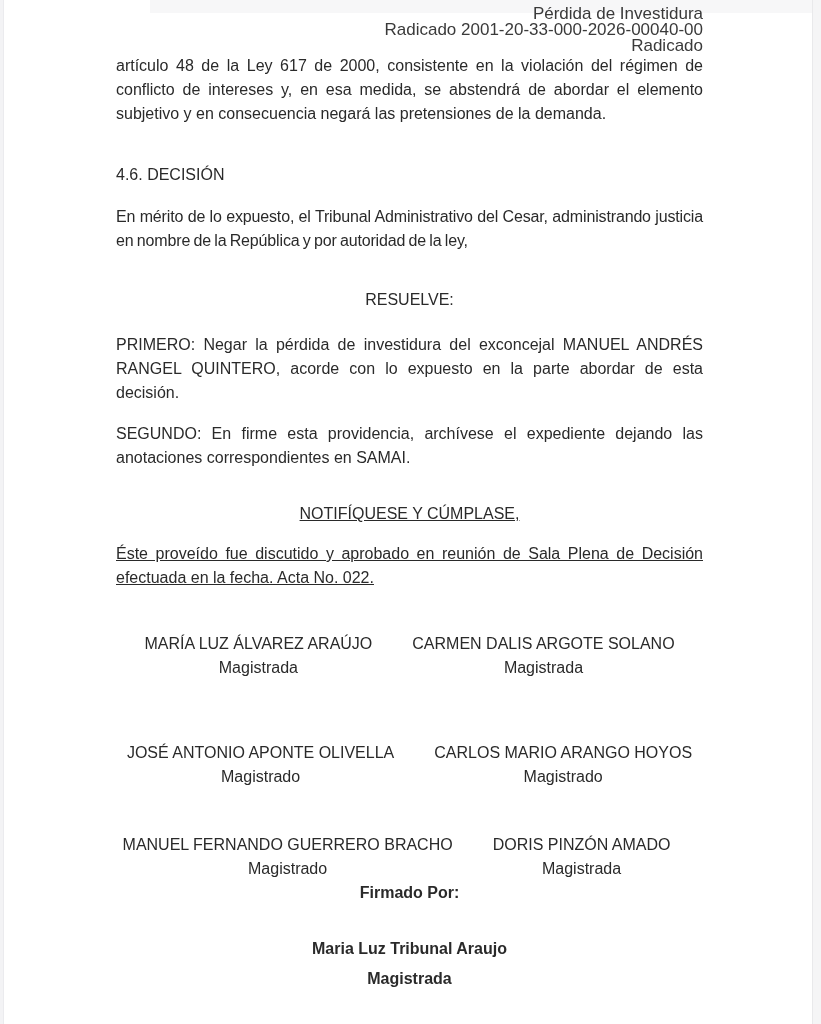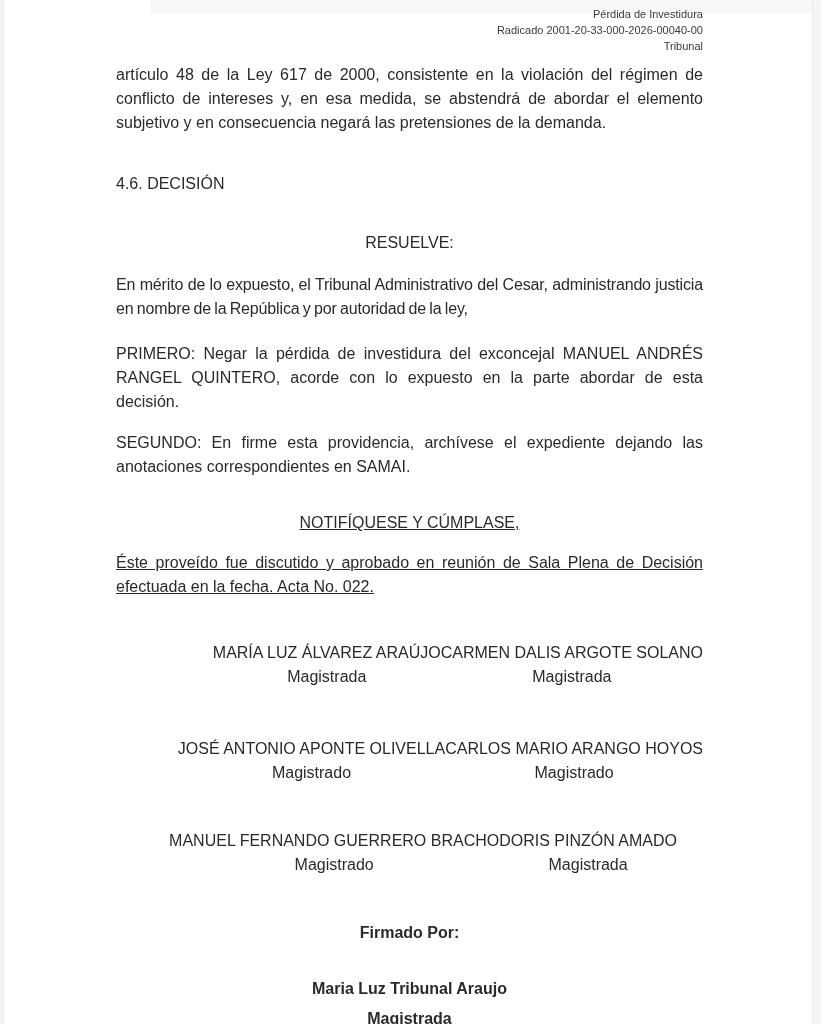--- a/index.html
+++ b/index.html
@@ -29,82 +29,83 @@
   .edge-top {
     position: absolute; top: 0; left: 150px; right: 0;
     height: 13px; background: #f7f7f8;
   }
   .content {
     position: relative;
     padding: 6px 118px 0 116px;
   }
   .doc-header {
     text-align: right;
-    font-size: 11px;
+    font-size: 17px;
     line-height: 16px;
     color: #3a3a3a;
   }
   .para {
     margin: 0;
     font-size: 16px;
     line-height: 24px;
   }
   .justify  { text-align: justify; }
   .center   { text-align: center; }
   .bold     { font-weight: bold; }
 
-  .p-intro        { margin-top: 9px;  }
+  .p-intro        {  }
   .h-decision     { margin-top: 37px; }
   .p-merito       { margin-top: 18px; letter-spacing: -0.15px; word-spacing: -1px; }
   .h-resuelve     { margin-top: 35px; }
   .p-primero      { margin-top: 21px; }
   .p-segundo      { margin-top: 17px; }
   .h-notifiquese  { margin-top: 32px; text-decoration: underline; }
   .p-acta         { margin-top: 16px; text-decoration: underline; }
 
   .sig-row {
     display: flex;
-    justify-content: flex-end;
+    justify-content: center;
     font-size: 16px;
     line-height: 24px;
+    gap: 40px;
   }
   .sig-row-1 { margin-top: 42px; }
-  .sig-row-2 { margin-top: 48px; }
+  .sig-row-2 { margin-top: 61px; }
   .sig-row-3 { margin-top: 44px; }
   .sig-block { text-align: center; }
   .sig-name  { white-space: nowrap; }
   .pad-r     { padding-right: 26px; }
 
-  .firmado     { margin-top: 44px; }
+  .firmado     { }
   .signed-name { margin-top: 32px; }
   .signed-role { margin-top: 6px;  }
 </style>
 </head>
 <body>
 
 <div class="page">
   <div class="edge-top"></div>
   <div class="edge-left"></div>
   <div class="edge-right"></div>
 
   <div class="content">
 
     <header class="doc-header">
       <div>Pérdida de Investidura</div>
       <div>Radicado 2001-20-33-000-2026-00040-00</div>
-      <div>Tribunal</div>
+      <div>Radicado</div>
     </header>
 
     <p class="para justify p-intro">artículo 48 de la Ley 617 de 2000, consistente en la violación del régimen de conflicto de intereses y, en esa medida, se abstendrá de abordar el elemento subjetivo y en consecuencia negará las pretensiones de la demanda.</p>
 
     <p class="para h-decision">4.6. DECISIÓN</p>
 
+    <p class="para justify p-merito">En mérito de lo expuesto, el Tribunal Administrativo del Cesar, administrando justicia en nombre de la República y por autoridad de la ley,</p>
+
     <p class="para center h-resuelve">RESUELVE:</p>
-
-    <p class="para justify p-merito">En mérito de lo expuesto, el Tribunal Administrativo del Cesar, administrando justicia en nombre de la República y por autoridad de la ley,</p>
 
     <p class="para justify p-primero">PRIMERO: Negar la pérdida de investidura del exconcejal MANUEL ANDRÉS RANGEL QUINTERO, acorde con lo expuesto en la parte abordar de esta decisión.</p>
 
     <p class="para justify p-segundo">SEGUNDO: En firme esta providencia, archívese el expediente dejando las anotaciones correspondientes en SAMAI.</p>
 
     <p class="para center h-notifiquese">NOTIFÍQUESE Y CÚMPLASE,</p>
 
     <p class="para justify p-acta">Éste proveído fue discutido y aprobado en reunión de Sala Plena de Decisión efectuada en la fecha. Acta No. 022.</p>
 
     <div class="sig-row sig-row-1">

